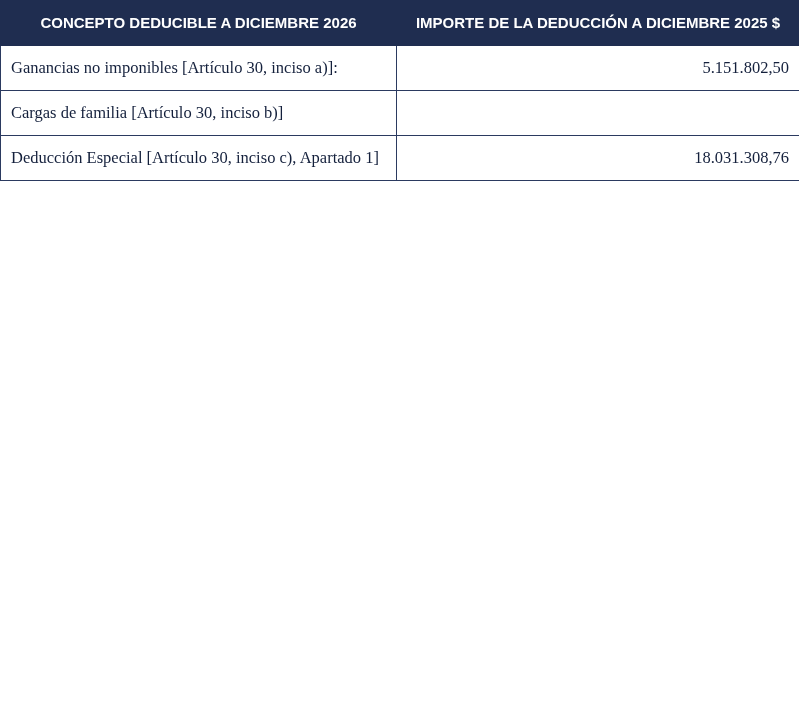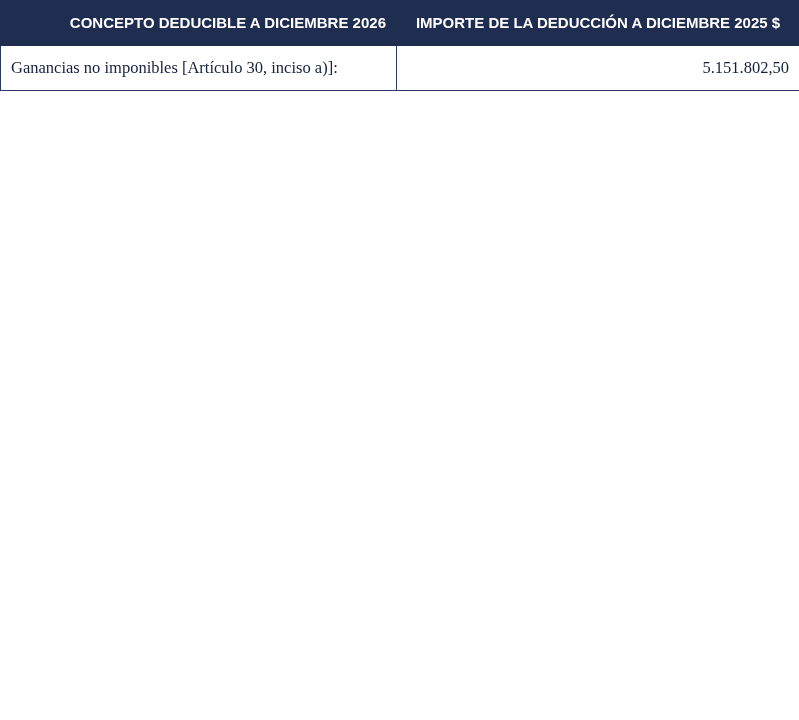--- a/index.html
+++ b/index.html
@@ -28,21 +28,21 @@
 
   thead th {
     background: #1f2d50;
     color: #ffffff;
     font-family: "Liberation Sans", sans-serif;
     font-weight: bold;
     font-size: 15px;
     line-height: 1.35;
     padding: 12px 10px;
     border: 1px solid #1f2d50;
-    text-align: right;
+    text-align: center;
     vertical-align: middle;
   }
   thead th.amount-head {
     text-align: center;
   }
   tbody td {
     border: 1px solid #2b3a60;
     padding: 10px 10px;
     font-size: 16.5px;
     line-height: 1.45;
@@ -72,15 +72,23 @@
       <tr>
         <th class="concept-head">CONCEPTO DEDUCIBLE A DICIEMBRE 2026</th>
         <th class="amount-head">IMPORTE DE LA DEDUCCIÓN A DICIEMBRE 2025 $</th>
       </tr>
     </thead>
     <tbody>
       <tr>
         <td class="concept-cell">Ganancias no imponibles [Artículo 30, inciso a)]:</td>
         <td class="amount-cell">5.151.802,50</td>
       </tr>
+      <tr>
+        <td class="concept-cell">Cargas de familia [Artículo 30, inciso b)]</td>
+        <td class="amount-cell"></td>
+      </tr>
+      <tr>
+        <td class="concept-cell">Deducción Especial [Artículo 30, inciso c), Apartado 1]</td>
+        <td class="amount-cell">18.031.308,76</td>
+      </tr>
     </tbody>
   </table>
 </div>
 
 </body></html>

